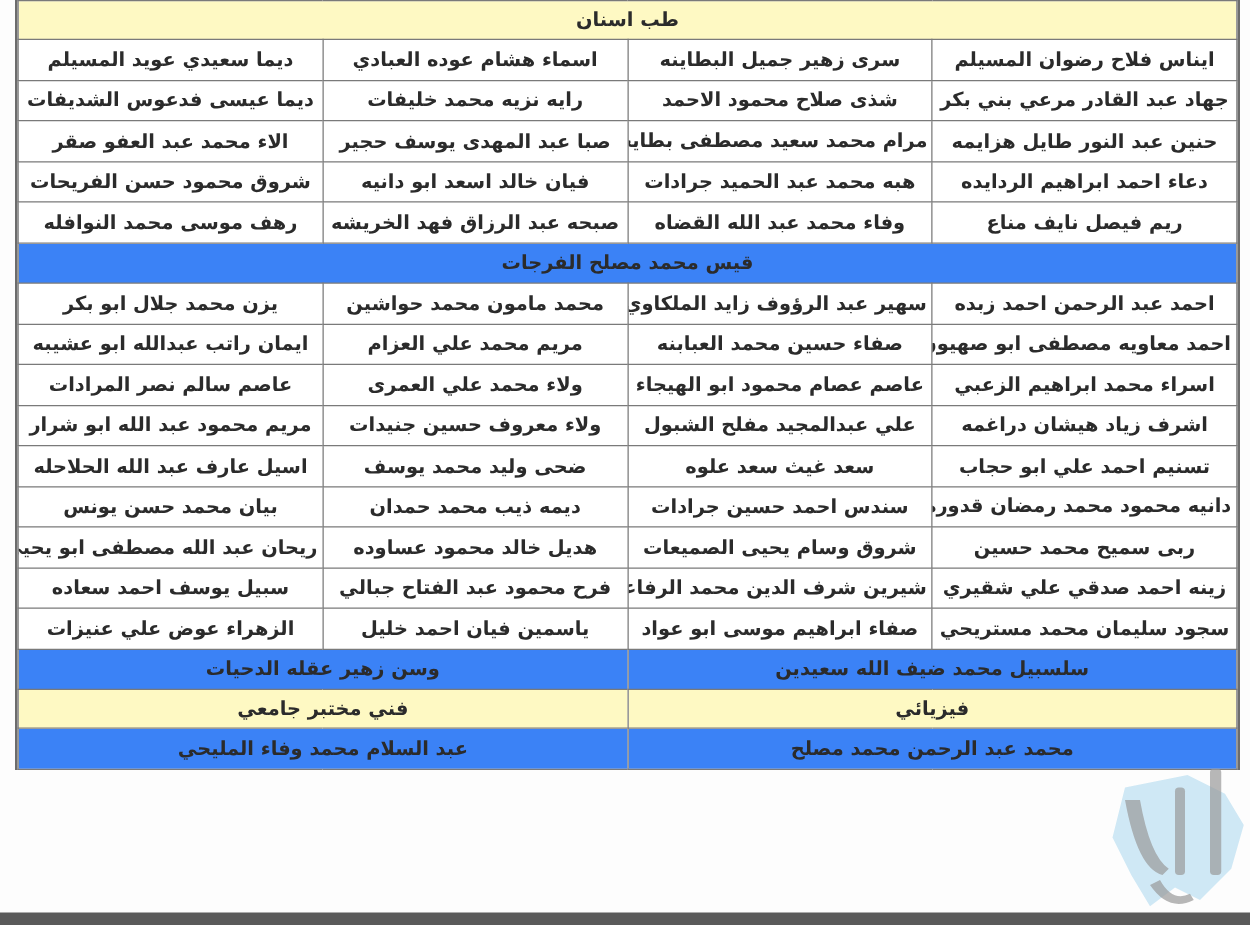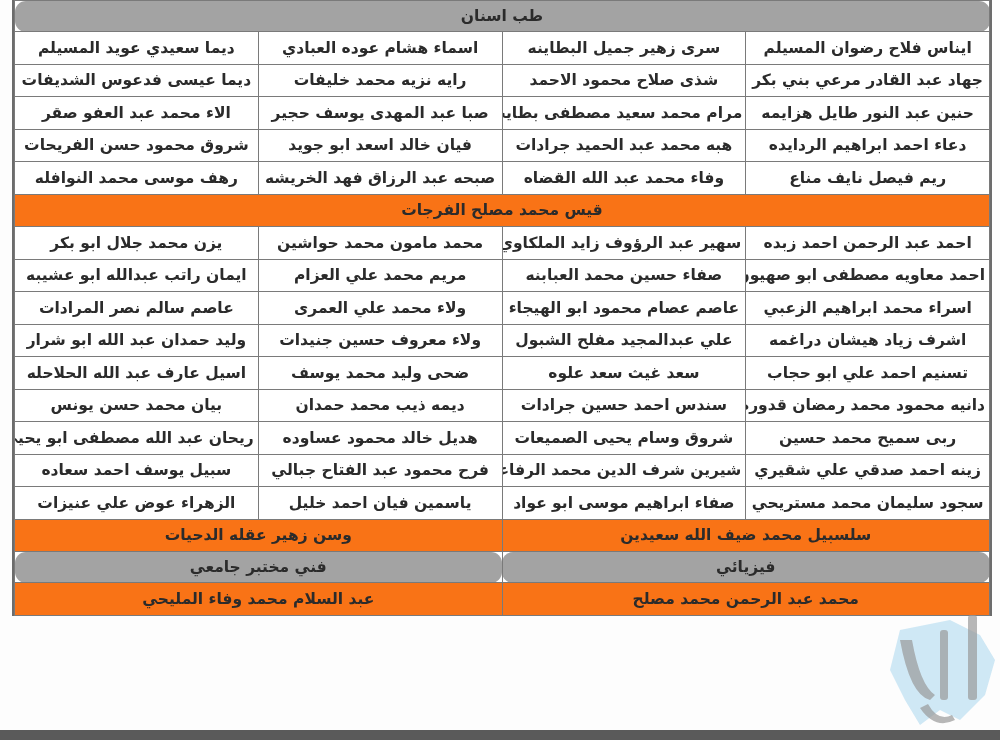--- a/index.html
+++ b/index.html
@@ -19,22 +19,22 @@
     border: 1.5px solid #7a7a7a;
     text-align: center;
     font-size: 15.5px;
     font-weight: bold;
     color: #2b2b2b;
     height: 31.5px;
     padding: 0 4px;
     white-space: nowrap;
     overflow: hidden;
   }
-  tr.section td { background: #a3a3a3; height: 30px; border-radius: 11px; }
-  tr.single td { background: #f97316; }
+  tr.section td { background: #fef9c3; height: 30px; }
+  tr.single td { background: #3b82f6; }
   .bottom-bar {
     position: absolute; left: 0; top: 730px; width: 1000px; height: 10px;
     background: #5a5a5a;
   }
   .watermark {
     position: absolute; left: 880px; top: 600px; width: 120px; height: 135px;
     pointer-events: none;
   }
 </style>
 </head>
@@ -67,21 +67,21 @@
     </tr>
     <tr>
       <td>حنين عبد النور طايل هزايمه</td>
       <td>مرام محمد سعيد مصطفى بطايحه</td>
       <td>صبا عبد المهدى يوسف حجير</td>
       <td>الاء محمد عبد العفو صقر</td>
     </tr>
     <tr>
       <td>دعاء احمد ابراهيم الردايده</td>
       <td>هبه محمد عبد الحميد جرادات</td>
-      <td>فيان خالد اسعد ابو جويد</td>
+      <td>فيان خالد اسعد ابو دانيه</td>
       <td>شروق محمود حسن الفريحات</td>
     </tr>
     <tr>
       <td>ريم فيصل نايف مناع</td>
       <td>وفاء محمد عبد الله القضاه</td>
       <td>صبحه عبد الرزاق فهد الخريشه</td>
       <td>رهف موسى محمد النوافله</td>
     </tr>
     <tr class="single">
       <td colspan="4">قيس محمد مصلح الفرجات</td>
@@ -102,21 +102,21 @@
     <tr>
       <td>اسراء محمد ابراهيم الزعبي</td>
       <td>عاصم عصام محمود ابو الهيجاء</td>
       <td>ولاء محمد علي العمرى</td>
       <td>عاصم سالم نصر المرادات</td>
     </tr>
     <tr>
       <td>اشرف زياد هيشان دراغمه</td>
       <td>علي عبدالمجيد مفلح الشبول</td>
       <td>ولاء معروف حسين جنيدات</td>
-      <td>وليد حمدان عبد الله ابو شرار</td>
+      <td>مريم محمود عبد الله ابو شرار</td>
     </tr>
 
     <tr>
       <td>تسنيم احمد علي ابو حجاب</td>
       <td>سعد غيث سعد علوه</td>
       <td>ضحى وليد محمد يوسف</td>
       <td>اسيل عارف عبد الله الحلاحله</td>
     </tr>
     <tr>
       <td>دانيه محمود محمد رمضان قدوره</td>

